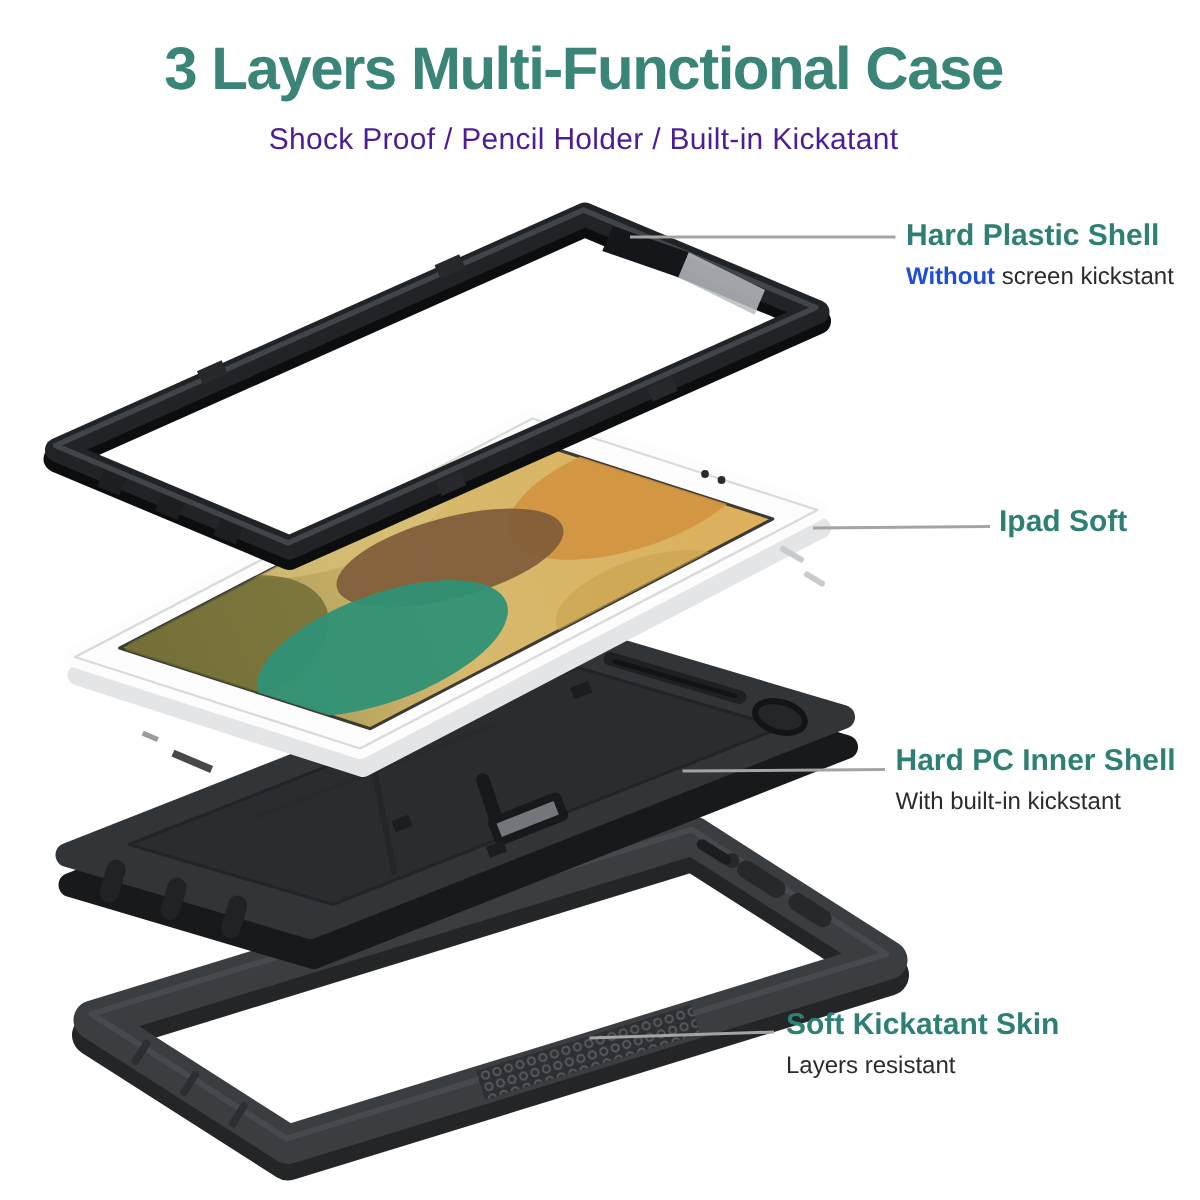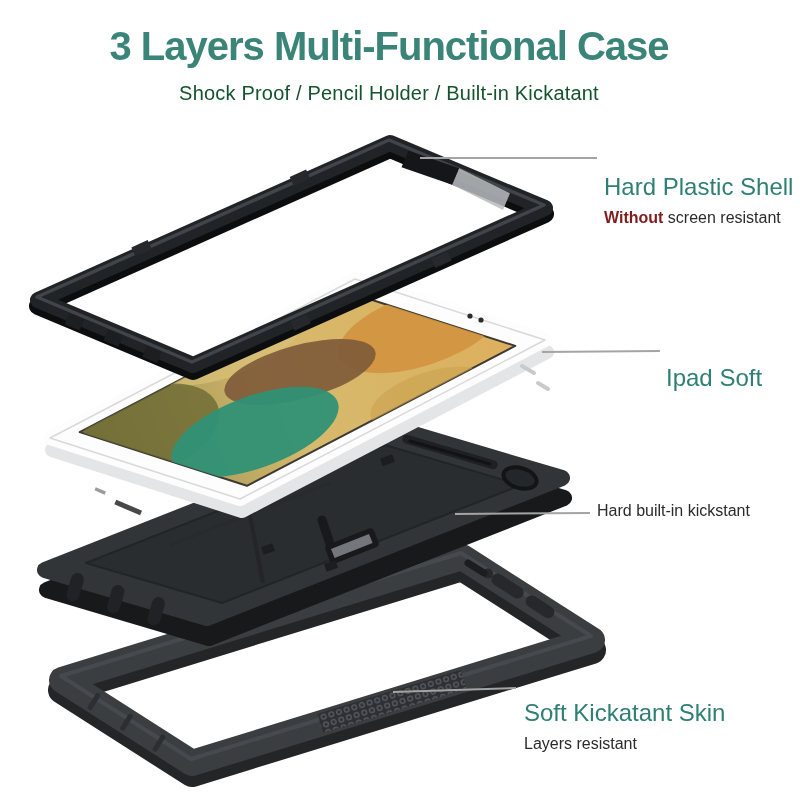--- a/index.html
+++ b/index.html
@@ -9,28 +9,28 @@
     font-family:"Liberation Sans", sans-serif;
     -webkit-font-smoothing:antialiased;
   }
   .stage{position:absolute;inset:0;}
   .header{position:absolute;top:24px;left:0;width:778px;text-align:center;}
   .title{
     font-size:40px;font-weight:bold;letter-spacing:-1px;
     color:#3A8478;margin:0;line-height:1.1;
   }
   .subtitle{
-    font-size:20px;color:#14532d;margin:14px 0 0 0;font-weight:400;
+    font-size:20px;color:#4c1d95;margin:14px 0 0 0;font-weight:400;
     letter-spacing:0.2px;
   }
   svg{position:absolute;top:0;left:0;}
   .callout{position:absolute;white-space:nowrap;}
-  .callout-title{font-size:24px;font-weight:normal;color:#2E7F74;line-height:1.2;margin-top:28px;}
+  .callout-title{font-size:20px;font-weight:bold;color:#2E7F74;line-height:1.2;}
   .callout-note{font-size:16px;color:#2b2b2b;margin-top:6px;line-height:1.2;}
-  .em-red{color:#7f1d1d;font-weight:bold;}
+  .em-red{color:#1d4ed8;font-weight:bold;}
 </style>
 </head>
 <body>
 
 <div class="stage">
 
   <svg width="800" height="800" viewBox="0 0 800 800">
     <defs>
       <linearGradient id="wallGrad" gradientUnits="userSpaceOnUse" x1="110" y1="470" x2="500" y2="300">
         <stop offset="0" stop-color="#90894c"></stop>
@@ -166,29 +166,30 @@
     </g>
   </svg>
 
   <div class="header">
     <h1 class="title">3 Layers Multi-Functional Case</h1>
     <p class="subtitle">Shock Proof / Pencil Holder / Built-in Kickatant</p>
   </div>
 
   <div class="callout" style="left:604px;top:145px">
     <div class="callout-title">Hard Plastic Shell</div>
-    <div class="callout-note"><span class="em-red">Without</span><span> screen resistant</span></div>
+    <div class="callout-note"><span class="em-red">Without</span><span> screen kickstant</span></div>
   </div>
 
   <div class="callout" style="left:666px;top:336px">
     <div class="callout-title">Ipad Soft</div>
   </div>
 
   <div class="callout" style="left:597px;top:495px">
-    <div class="callout-note">Hard built-in kickstant</div>
+    <div class="callout-title">Hard PC Inner Shell</div>
+    <div class="callout-note">With built-in kickstant</div>
   </div>
 
   <div class="callout" style="left:524px;top:671px">
     <div class="callout-title">Soft Kickatant Skin</div>
     <div class="callout-note">Layers resistant</div>
   </div>
 
 </div>
 
 </body></html>

